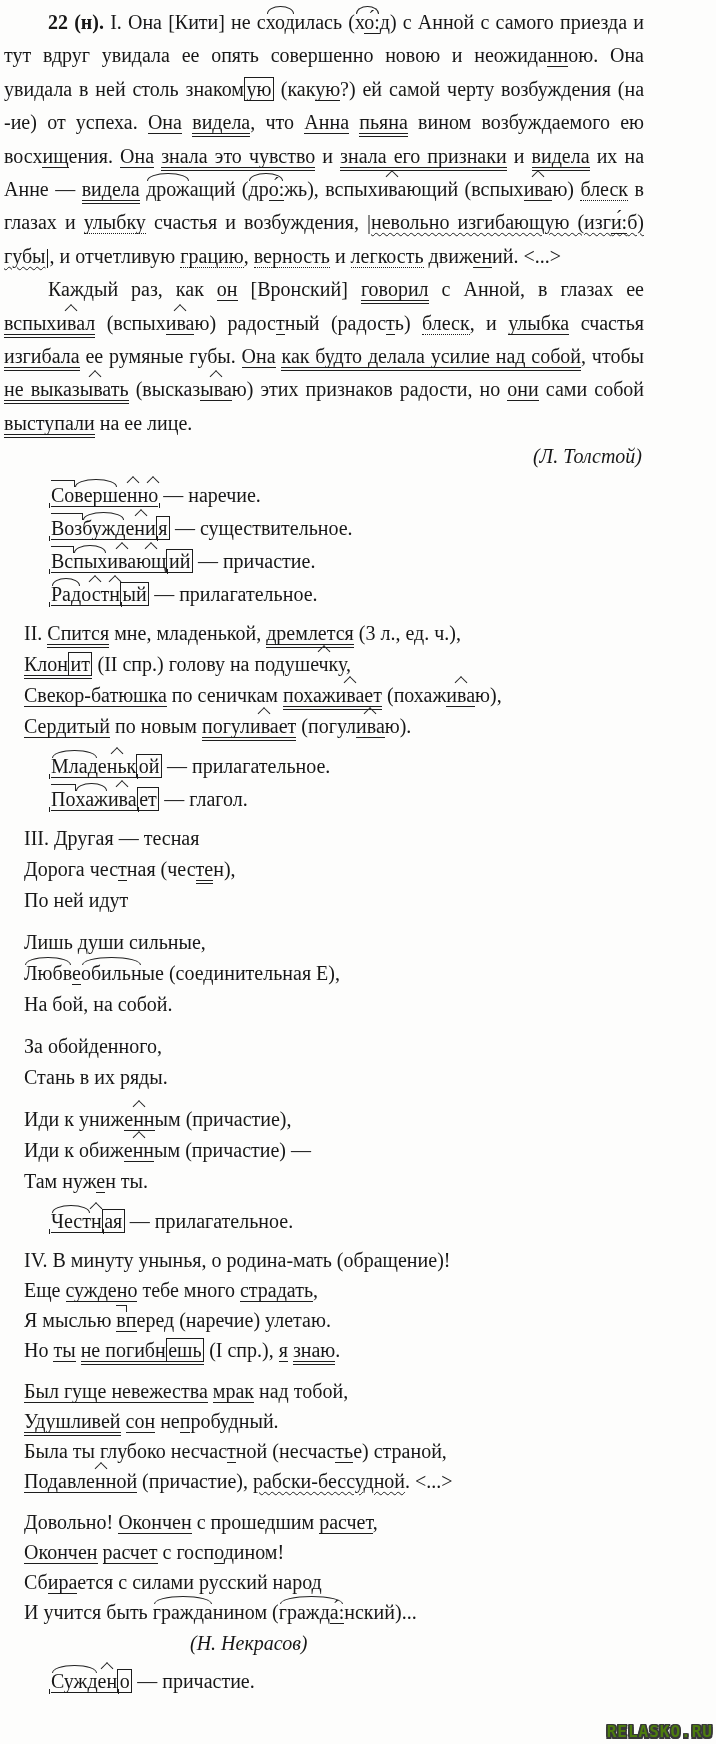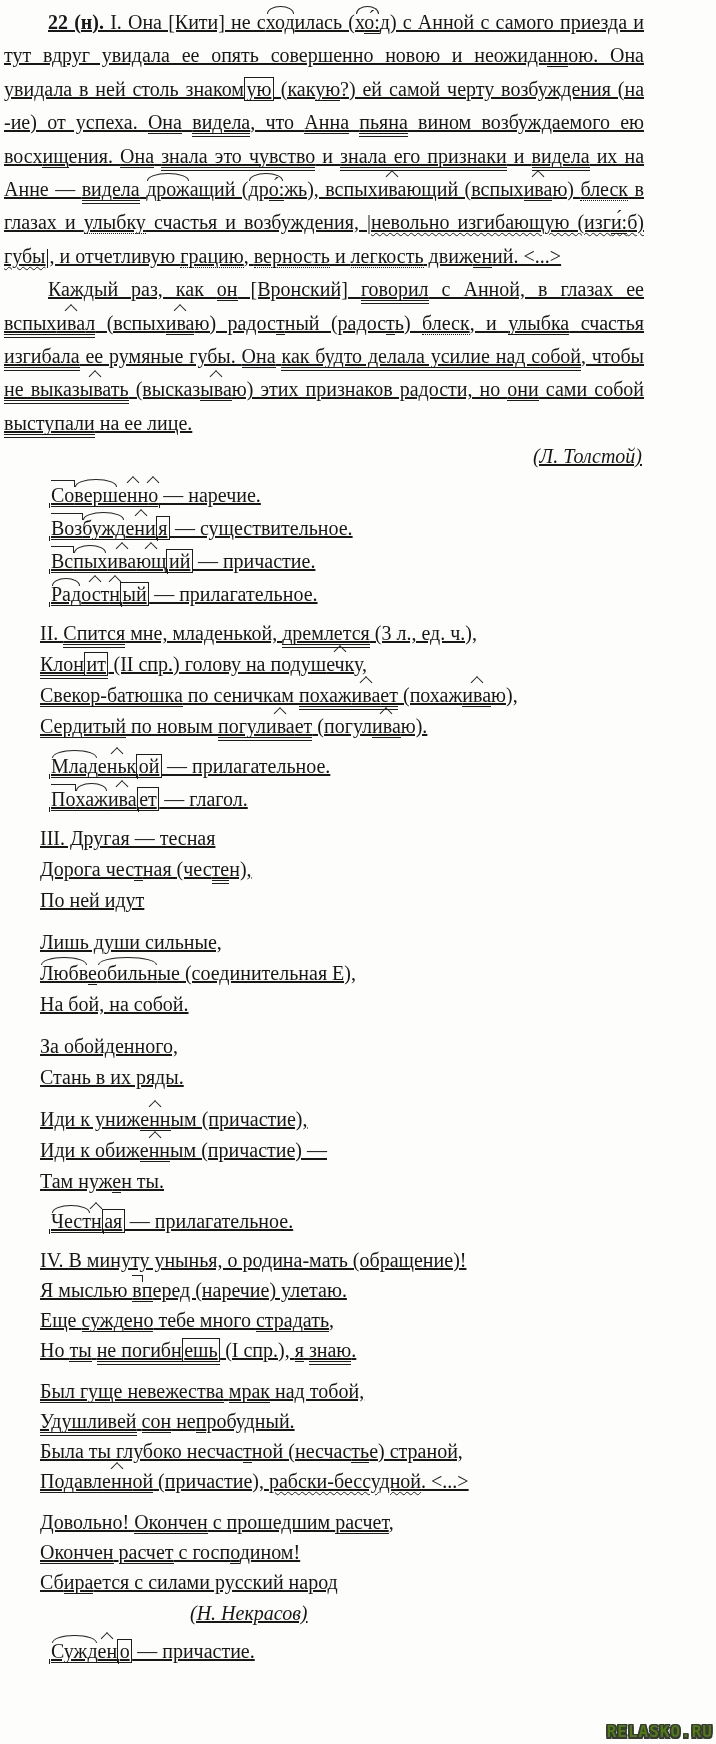--- a/index.html
+++ b/index.html
@@ -6,34 +6,33 @@
   .page{
     position:relative;
     width:716px;height:1744px;
     box-sizing:border-box;
     background:#fdfdfc;
     color:#171717;
     font-family:"Liberation Serif","DejaVu Serif",serif;
     font-size:20px;
     padding:6px 72px 0 4px;
     overflow:hidden;
-    text-decoration:underline;
   }
   
   .prose{margin:0;text-align:justify;line-height:33.4px;}
   .indent{text-indent:44px;}
   
   .author{font-style:italic;line-height:29px;}
   .author-right{text-align:right;margin:2px 2px 0 0;}
   .author-mid{margin:0 0 8px 186px;}
   
   .analysis{margin:8px 0 2px 47px;line-height:33px;}
   .analysis-tight{line-height:30px;margin-top:4px;}
   
-  .poem{margin:7px 0 2px 36px;line-height:31px;}
+  .poem{margin:7px 0 2px 20px;line-height:31px;}
   .poem-iv{line-height:30px;}
   .stanza{margin-bottom:11px;}
   .stanza:last-child{margin-bottom:2px;}
   
   un{border-bottom:1.6px solid #1d1d1d;}
   du{border-bottom:4.2px double #1d1d1d;}
   od{border-bottom:1.7px dotted #1d1d1d;}
   wv{text-decoration:underline wavy #1d1d1d 1px;text-underline-offset:3px;}
   bx{border:1.3px solid #1d1d1d;padding:0 1.5px;}
   arc{position:relative;}
@@ -112,34 +111,35 @@
     </div>
   </div>
 
   <div class="analysis">
     <div><st><arc>Чест</arc><sf>н</sf></st><bx>ая</bx> — прилагательное.</div>
   </div>
 
   <div class="poem poem-iv">
     <div class="stanza">
       <div>IV. В минуту унынья, о родина-мать (обращение)!</div>
+      <div>Еще <un>сужд<un>ен</un>о</un> тебе много <un>страдать</un>,</div>
       <div>Я мыслью <un><pf>в</pf>п</un>еред (наречие) улетаю.</div>
-      <div>Еще <un>сужд<un>ен</un>о</un> тебе много <un>страдать</un>,</div>
       <div>Но <un>ты</un> <du>не погибн<bx>ешь</bx></du> (I спр.), <un>я</un> <du>знаю</du>.</div>
     </div>
     <div class="stanza">
       <div><un>Был гуще невежества</un> <un>мрак</un> над тобой,</div>
       <div><du>Удушливей</du> <un>сон</un> не<un>п</un>робудный.</div>
       <div>Была ты глубоко несчас<un>т</un>ной (несчас<un>ть</un>е) страной,</div>
       <div><un>Подавл<sf>енн</sf>ой</un> (причастие), <wv>рабски-бессудной</wv>. &lt;...&gt;</div>
     </div>
     <div class="stanza">
       <div>Довольно! <un>Окончен</un> с прошедшим <un>расчет</un>,</div>
       <div><un>Окончен</un> <un>расчет</un> с госп<un>о</un>дином!</div>
       <div>Сб<un>ира</un>ется с силами русский народ</div>
+      <div>И учится быть <arc>гражда</arc>нином (<arc>гражд<un>а́:</un></arc>нский)...</div>
     </div>
   </div>
 
   <div class="author author-mid">(Н. Некрасов)</div>
 
   <div class="analysis analysis-tight">
     <div><st><arc>Сужд</arc><sf>ен</sf></st><bx>о</bx> — причастие.</div>
 
   </div>
 

